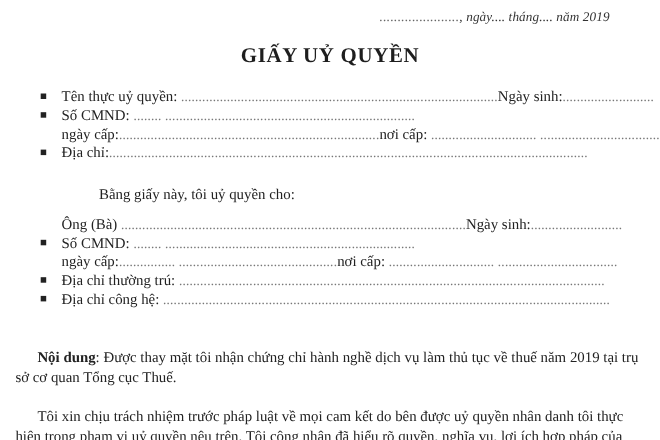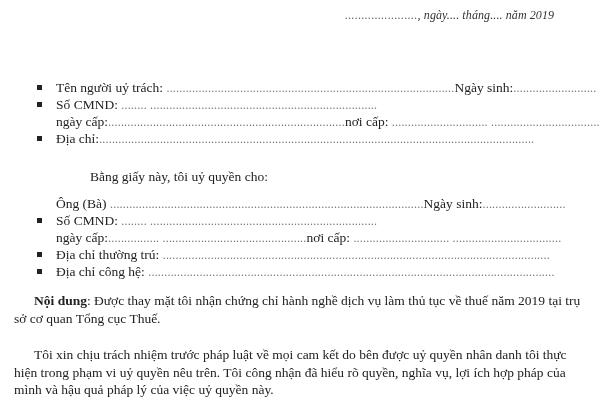--- a/index.html
+++ b/index.html
@@ -29,39 +29,40 @@
     .bullet {
       position: absolute; left: 37px; top: 6px;
       width: 5px; height: 5px; background: #222;
     }
     .txt { position: absolute; left: 56px; top: 0; white-space: nowrap; }
     .dots {
       color: #777; letter-spacing: 0.2px; font-size: 12px;
     }
     .para {
       position: absolute; left: 14px; width: 575px;
-      line-height: 17.5px; text-align: left;
+      line-height: 17.5px; text-align: left; margin-top: 24px;
     }
     .para .indent { display: inline-block; width: 20px; }
     .intro { position: absolute; left: 42px; top: 169px; white-space: nowrap; margin-left: 48px; }
   </style>
 </head>
 <body>
 
 <div class="page">
 
   <div class="dateline">
     <span class="dots">......................</span><span>, ngày.... tháng.... năm 2019</span>
   </div>
 
+  <div class="title">GIẤY UỶ QUYỀN</div>
 
   <div class="row" style="top:79px;">
     <span class="bullet"></span>
     <span class="txt">
-      <span>Tên người uỷ trách: </span><span class="dots">..........................................................................................</span><span>Ngày sinh:</span><span class="dots">..........................</span>
+      <span>Tên thực uỷ quyền: </span><span class="dots">..........................................................................................</span><span>Ngày sinh:</span><span class="dots">..........................</span>
     </span>
   </div>
 
   <div class="row" style="top:96px;">
     <span class="bullet"></span>
     <span class="txt">
       <span>Số CMND: </span><span class="dots">........ .......................................................................</span>
     </span>
   </div>
 

